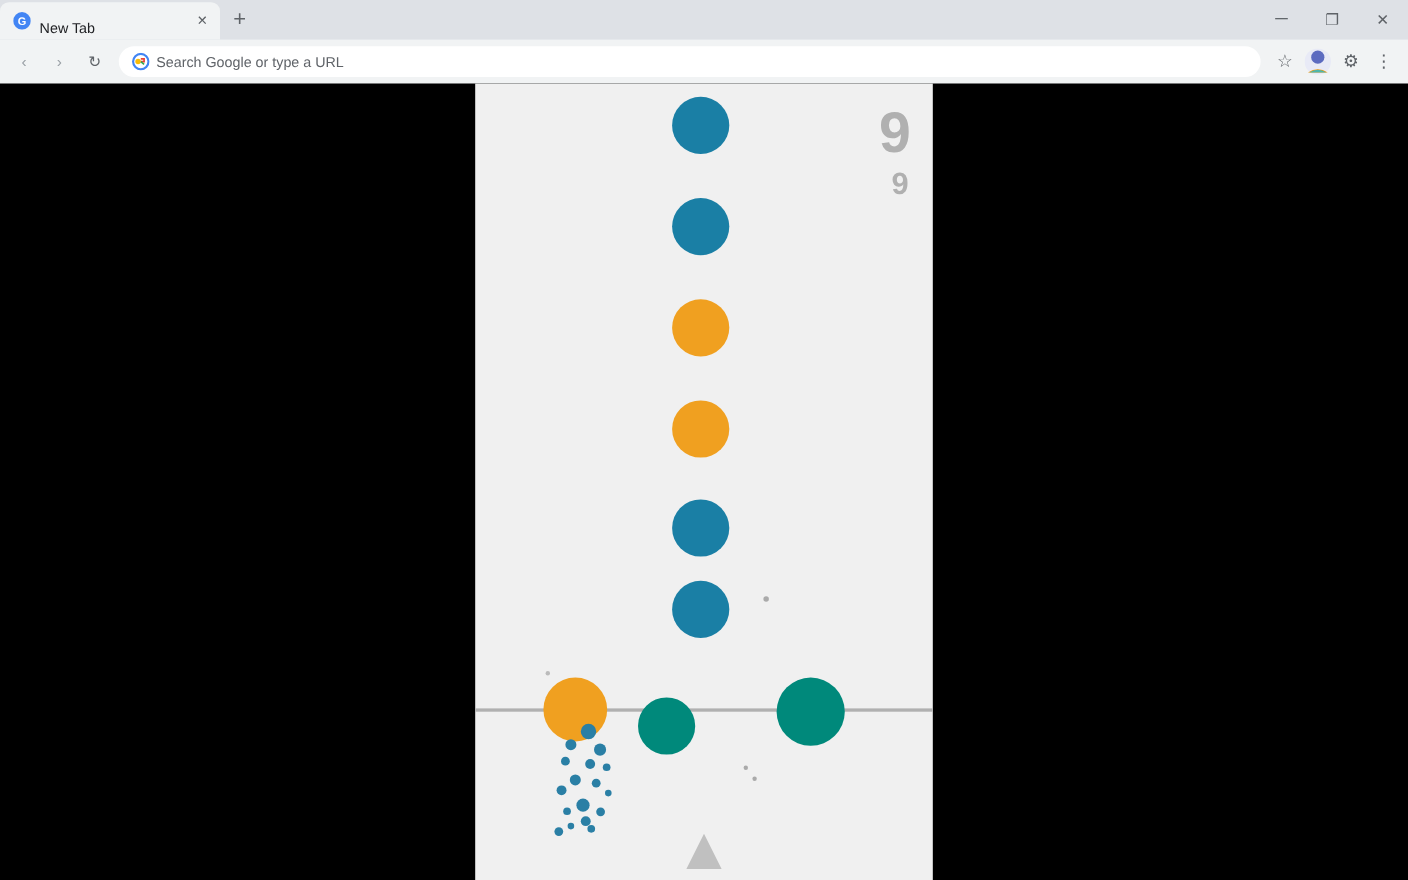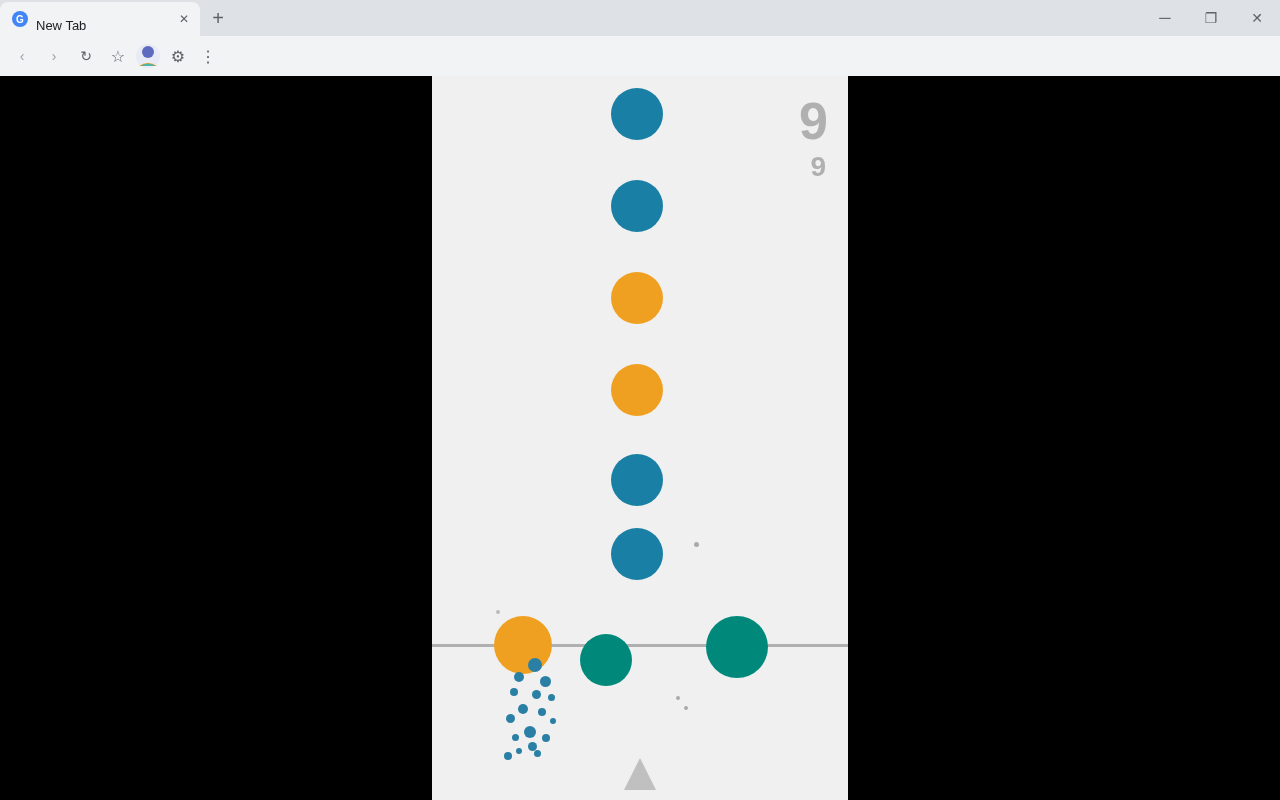--- a/index.html
+++ b/index.html
@@ -219,20 +219,30 @@
       <div style="width:46px;height:36px;display:flex;align-items:center;justify-content:center;cursor:pointer;color:#5f6368;font-size:14px;">❐</div>
       <div style="width:46px;height:36px;display:flex;align-items:center;justify-content:center;cursor:pointer;color:#5f6368;font-size:14px;">✕</div>
     </div>
   </div>
 
   <div class="browser-controls">
     <div class="nav-btn" style="color:#9aa0a6;">‹</div>
     <div class="nav-btn" style="color:#9aa0a6;">›</div>
     <div class="nav-btn">↻</div>
 
+    <div class="address-bar">
+
+      <svg class="g-icon" viewBox="0 0 16 16">
+        <circle cx="8" cy="8" r="7" fill="none" stroke="#4285f4" stroke-width="2"></circle>
+        <path d="M8 5.5 L11 5.5 L11 8 L8 8" fill="none" stroke="#ea4335" stroke-width="1.5"></path>
+        <circle cx="5.5" cy="8" r="2.5" fill="#fbbc05"></circle>
+        <path d="M8 8 L11 10.5" stroke="#34a853" stroke-width="1.5"></path>
+      </svg>
+      <span class="address-text">Search Google or type a URL</span>
+    </div>
 
     <div class="toolbar-icons">
       <div class="toolbar-icon">☆</div>
 
       <div class="toolbar-icon" style="overflow:hidden;">
         <svg width="24" height="24" viewBox="0 0 24 24">
           <circle cx="12" cy="12" r="12" fill="#e8eaf6"></circle>
           <path d="M12 2 A6 6 0 1 0 12 14 A6 6 0 0 0 12 2Z" fill="#5c6bc0"></path>
           <path d="M3 22 Q12 16 21 22" fill="#ff9800" stroke="none"></path>
           <path d="M4 22 Q12 17 20 22" fill="#4db6ac"></path>

